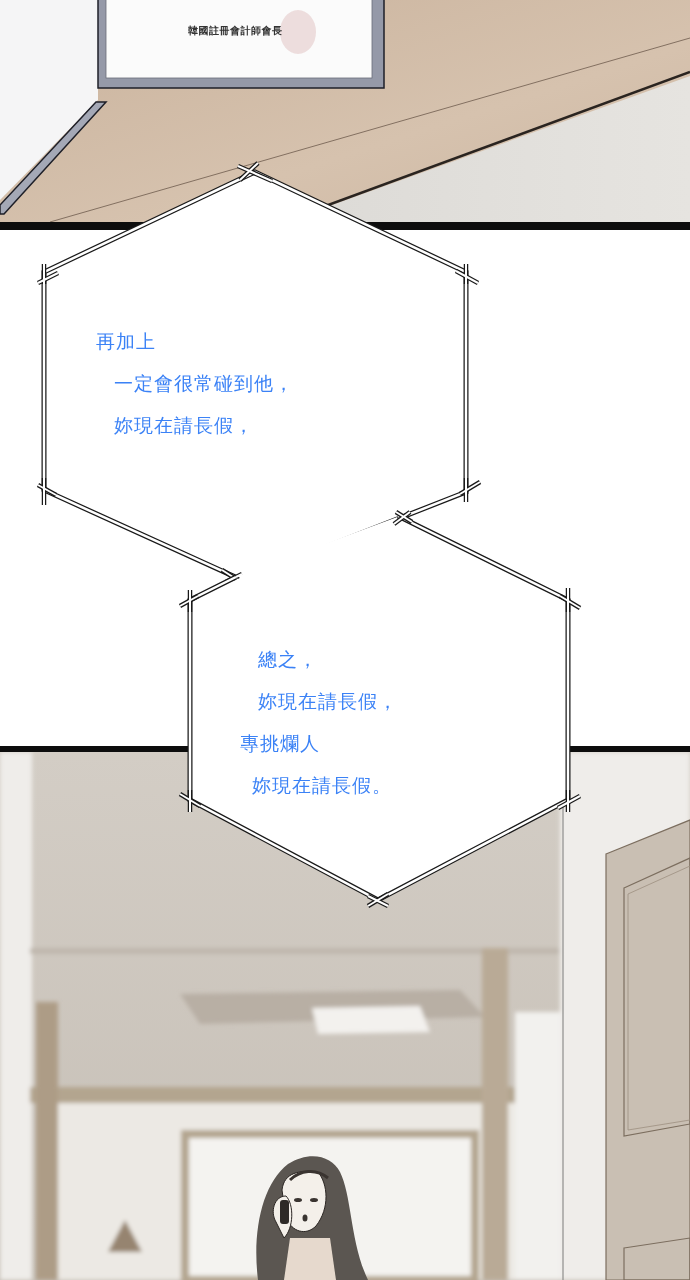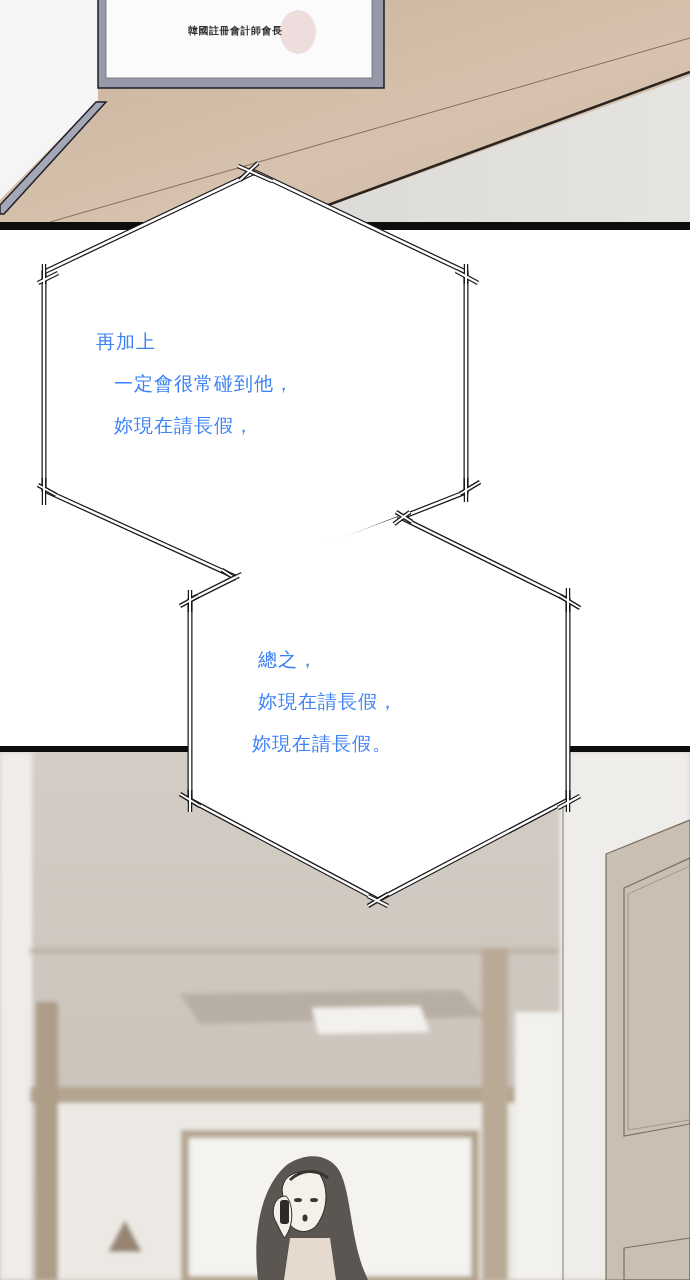--- a/index.html
+++ b/index.html
@@ -188,14 +188,15 @@
 
 <div class="bubble-text" style="left:96px; top:320px; width:320px;">
   <div>再加上</div>
   <div style="padding-left:18px;">一定會很常碰到他，</div>
   <div style="padding-left:18px;">妳現在請長假，</div>
 </div>
 
 <div class="bubble-text" style="left:240px; top:638px; width:280px;">
   <div style="padding-left:18px;">總之，</div>
   <div style="padding-left:18px;">妳現在請長假，</div>
+  <div>專挑爛人</div>
   <div style="padding-left:12px;">妳現在請長假。</div>
 </div>
 
 </body></html>

